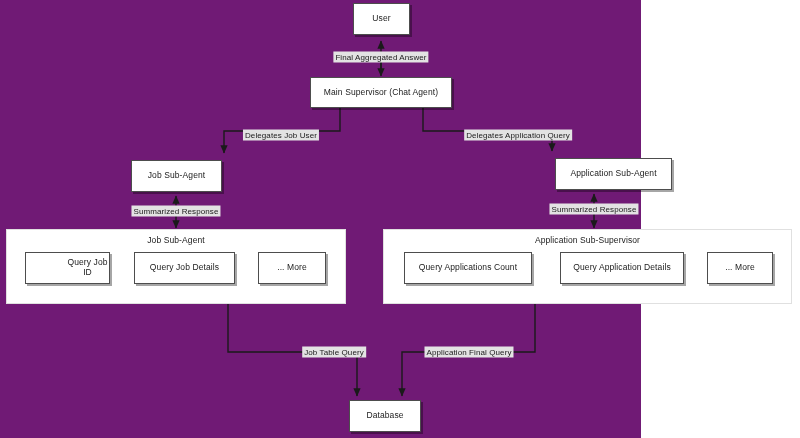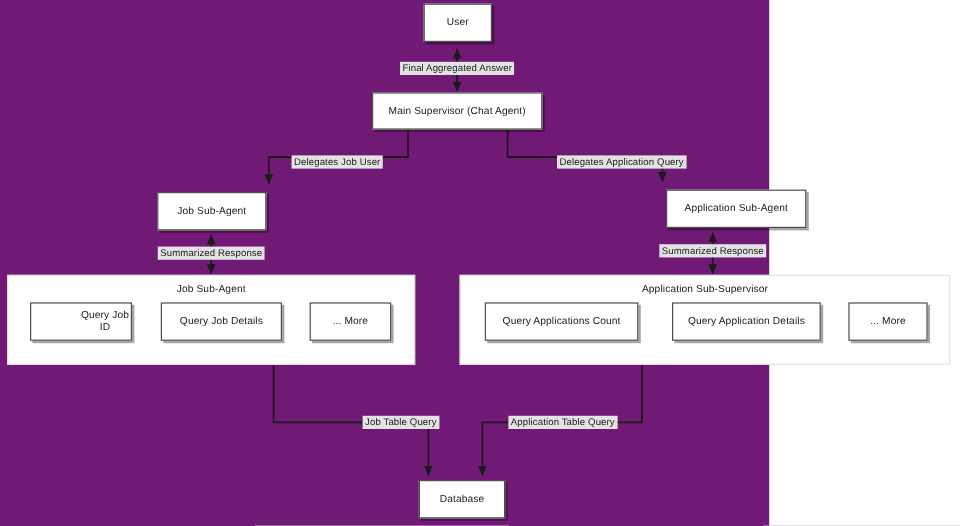--- a/index.html
+++ b/index.html
@@ -172,15 +172,15 @@
   <div class="edge-label" style="left:281px; top:135px;">Delegates Job User</div>
 
   <div class="edge-label" style="left:486px; top:135px;margin-left:32px;">Delegates Application Query</div>
 
   <div class="edge-label" style="left:176px; top:211px;">Summarized Response</div>
 
   <div class="edge-label" style="left:594px; top:209px;">Summarized Response</div>
 
   <div class="edge-label" style="left:290px; top:352px;margin-left:44px;">Job Table Query</div>
 
-  <div class="edge-label" style="left:469px; top:352px;">Application Table Query</div>
+  <div class="edge-label" style="left:469px; top:352px;">Application Final Query</div>
 
 </div>
 
 </body></html>

